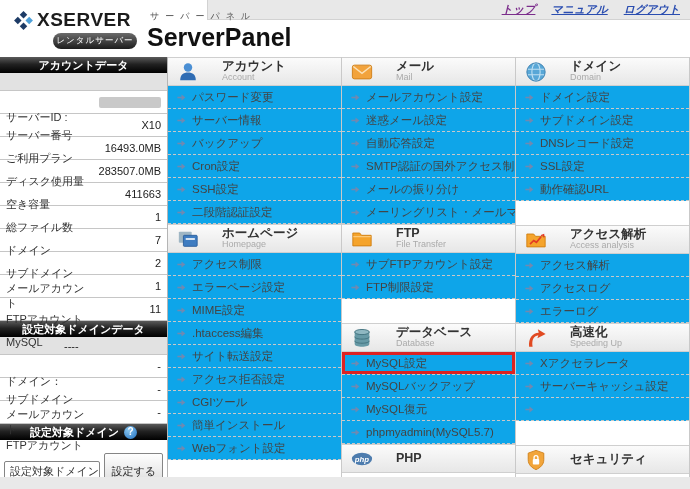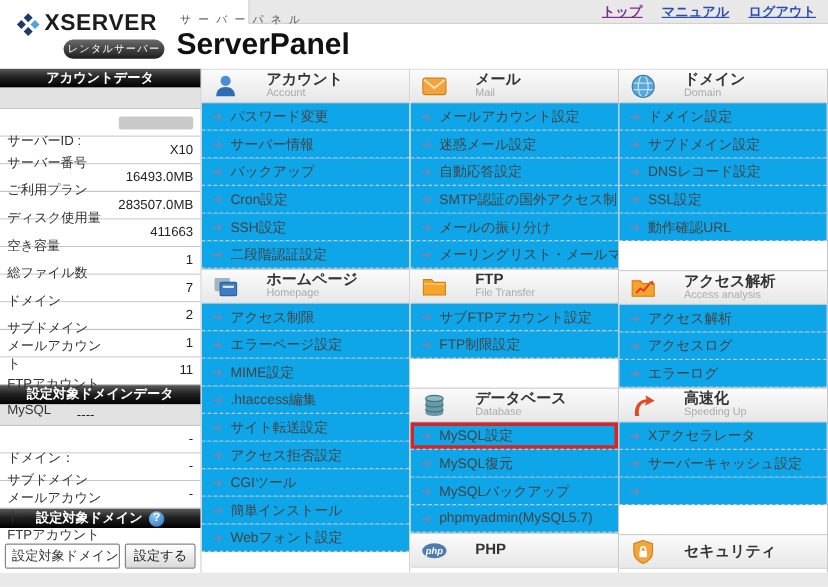--- a/index.html
+++ b/index.html
@@ -12,21 +12,21 @@
   body{
     background:#e9e9e9;
     font-family:"Liberation Sans","DejaVu Sans",sans-serif;
     color:#333;
   }
   
   .header{height:57px;background:#fff;position:relative;}
   .topstrip{
     position:absolute;top:0;left:207px;right:0;height:20px;
     background:#e8e8e8;border-bottom:1px solid #d2d2d2;border-left:1px solid #d2d2d2;
-    display:flex;align-items:center;justify-content:flex-end;padding-right:10px;
+    display:flex;align-items:center;justify-content:flex-end;padding-right:10px;font-style:italic;
   }
   .navlink{color:var(--link);text-decoration:underline;font-size:11px;margin-left:16px;cursor:pointer;font-weight:bold;}
   .navlink.visited{color:var(--visited);}
   .logo{position:absolute;left:13px;top:9px;display:flex;align-items:flex-start;gap:10px;cursor:pointer;}
   .logo-mark-row{display:flex;align-items:center;gap:3px;}
   .brand{font-weight:bold;font-size:19px;letter-spacing:.5px;color:#1c1c1c;}
   .badge{
     background:linear-gradient(#6b6b6b,#1c1c1c);color:#fff;font-size:8.5px;
     border-radius:9px;padding:2px 0;width:84px;text-align:center;margin:2px 0 0 40px;letter-spacing:1px;
   }
@@ -55,21 +55,21 @@
     color:#fff;font-size:10px;font-weight:bold;display:inline-flex;
     align-items:center;justify-content:center;cursor:pointer;line-height:1;
   }
   .sb-footer{display:flex;gap:4px;align-items:center;padding:13px 4px 8px 4px;background:#fff;}
   .fake-select{
     flex:1;height:21px;border:1px solid #858585;border-radius:2px;background:#fff;
     display:flex;align-items:center;justify-content:space-between;
     padding:0 4px 0 5px;font-size:11px;color:#333;cursor:pointer;white-space:nowrap;overflow:hidden;
   }
   .set-button{
-    height:21px;border:1px solid #858585;border-radius:2px;
+    height:36px;border:1px solid #858585;border-radius:2px;
     background:linear-gradient(#fefefe,#d9d9d9);
     font-size:11px;color:#222;padding:0 6px;cursor:pointer;white-space:nowrap;
     font-family:"Liberation Sans","DejaVu Sans",sans-serif;
   }
   
   .menu-col{width:174px;background:#fff;border-right:1px solid #c9c9c9;overflow:hidden;}
   .cat-header{
     height:29px;display:flex;align-items:center;gap:23px;padding-left:9px;
     background:linear-gradient(#fbfbfb,#e7e7e7);
     border-top:1px solid #cfcfcf;border-bottom:1px solid #cfcfcf;
@@ -482,30 +482,30 @@
         </span>
         <span class="item-label">MySQL設定</span>
       </div>
       <div class="menu-item">
         <span class="item-arrow">
           <svg width="11" height="11" viewBox="0 0 12 12">
             <path d="M1.5 6h5.5" stroke="#7189b0" stroke-width="1.7" fill="none"></path>
             <path d="M6 2.6 L10.2 6 L6 9.4 Z" fill="#7189b0"></path>
           </svg>
         </span>
+        <span class="item-label">MySQLバックアップ</span>
+      </div>
+      <div class="menu-item">
+        <span class="item-arrow">
+          <svg width="11" height="11" viewBox="0 0 12 12">
+            <path d="M1.5 6h5.5" stroke="#7189b0" stroke-width="1.7" fill="none"></path>
+            <path d="M6 2.6 L10.2 6 L6 9.4 Z" fill="#7189b0"></path>
+          </svg>
+        </span>
         <span class="item-label">MySQL復元</span>
-      </div>
-      <div class="menu-item">
-        <span class="item-arrow">
-          <svg width="11" height="11" viewBox="0 0 12 12">
-            <path d="M1.5 6h5.5" stroke="#7189b0" stroke-width="1.7" fill="none"></path>
-            <path d="M6 2.6 L10.2 6 L6 9.4 Z" fill="#7189b0"></path>
-          </svg>
-        </span>
-        <span class="item-label">MySQLバックアップ</span>
       </div>
       <div class="menu-item">
         <span class="item-arrow">
           <svg width="11" height="11" viewBox="0 0 12 12">
             <path d="M1.5 6h5.5" stroke="#7189b0" stroke-width="1.7" fill="none"></path>
             <path d="M6 2.6 L10.2 6 L6 9.4 Z" fill="#7189b0"></path>
           </svg>
         </span>
         <span class="item-label">phpmyadmin(MySQL5.7)</span>
       </div>

